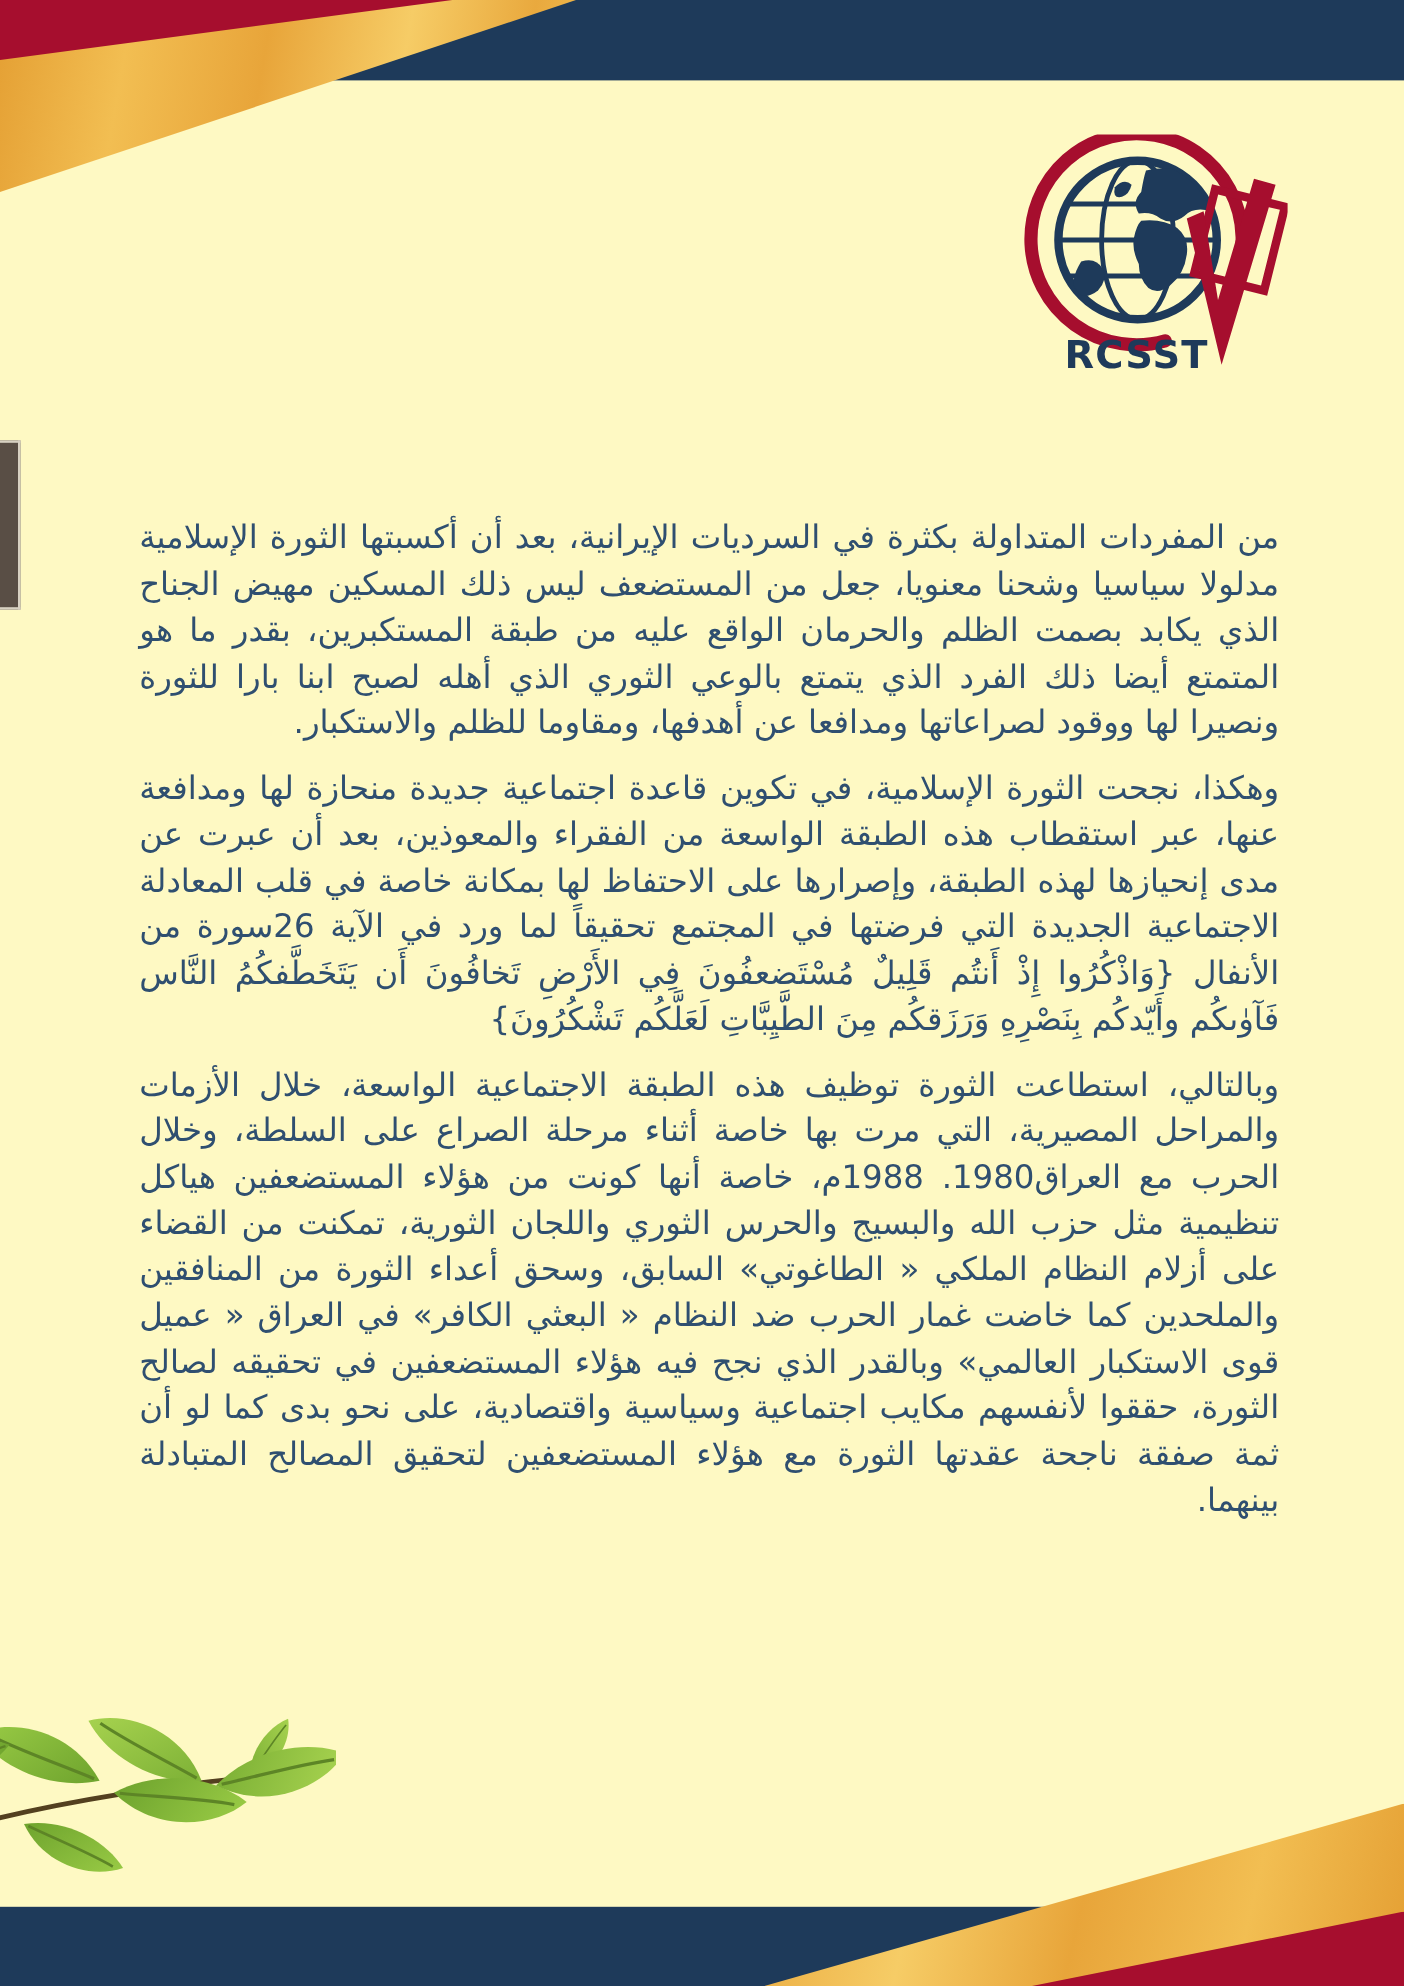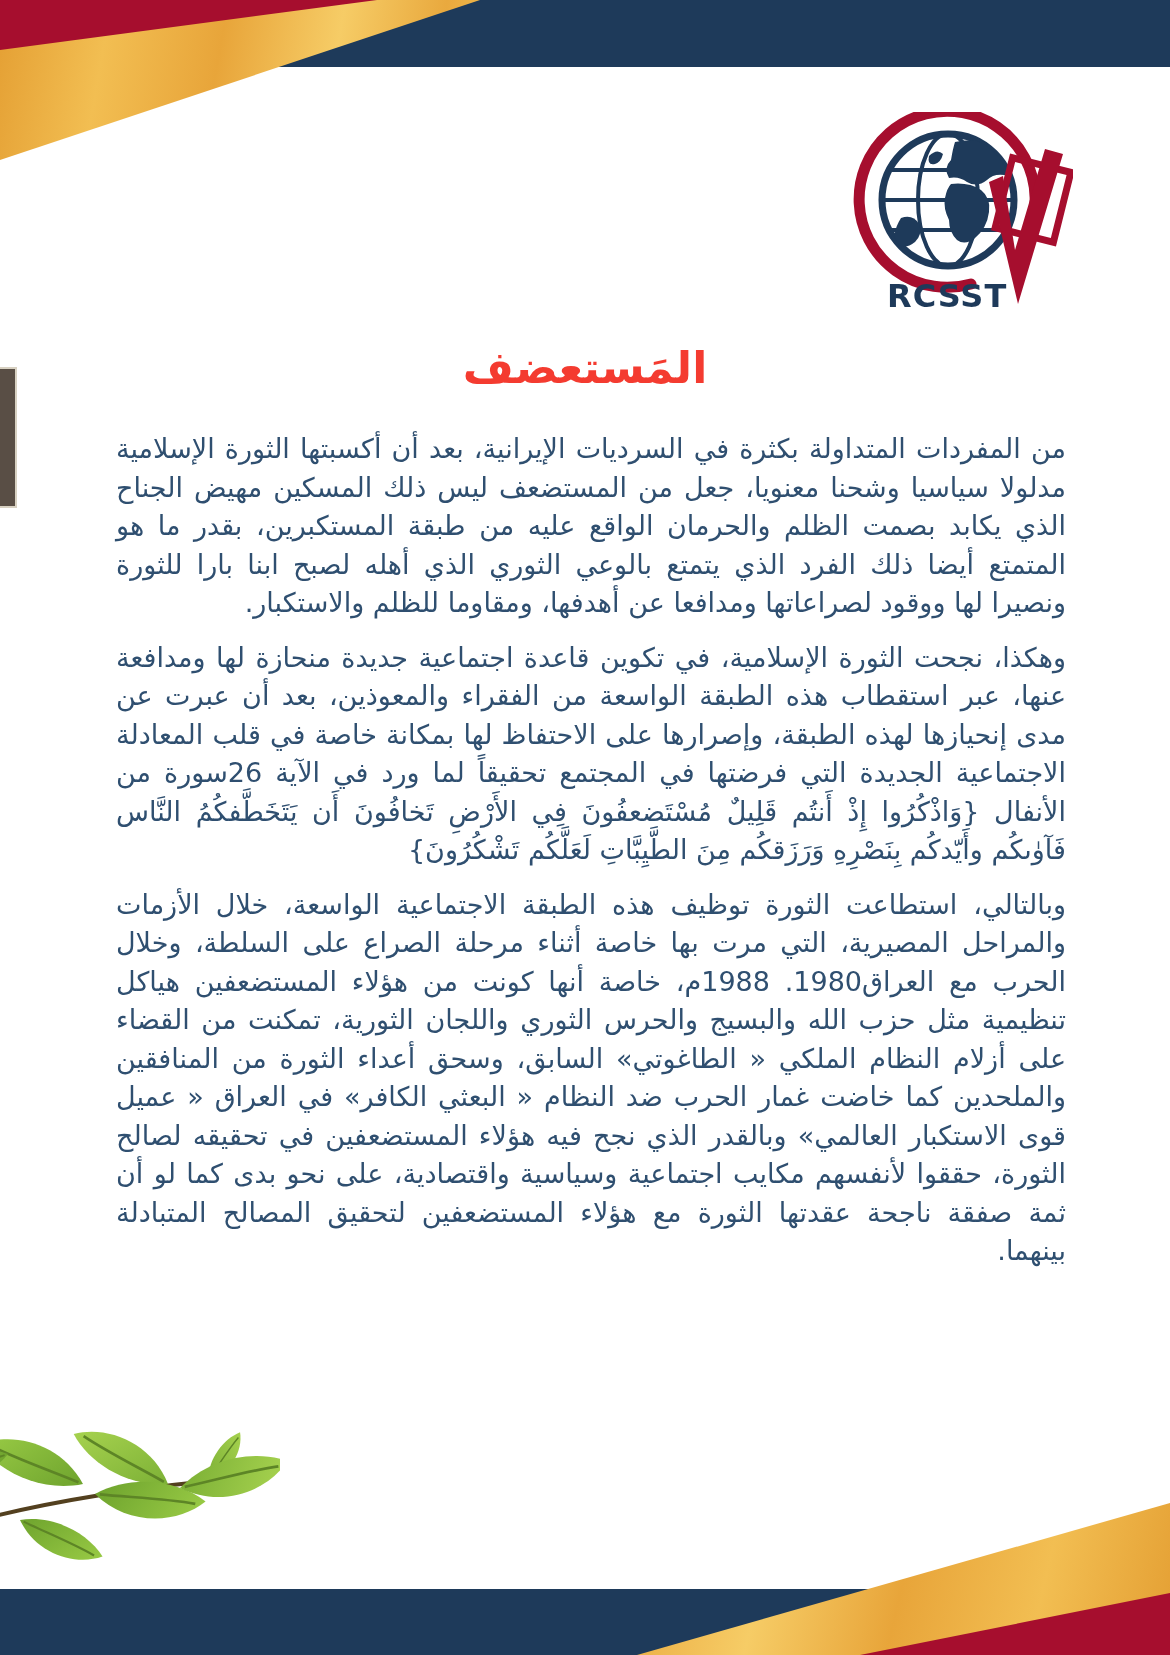--- a/index.html
+++ b/index.html
@@ -1,18 +1,18 @@
 <!DOCTYPE html>
 <html lang="ar"><head>
 <meta charset="utf-8">
 <style>
   html,body{margin:0;padding:0;background:#cfc8bb;}
   .page{
     position:relative;width:1170px;height:1655px;margin:0 auto;
-    background:#ffffff;overflow:hidden;
+    background:#fef9c3;overflow:hidden;
     font-family:"DejaVu Sans",sans-serif;
   }
   
   .top-blue-bar{position:absolute;top:0;left:0;width:100%;height:67px;background:#1E3A5A;z-index:1;}
   .top-gold-band{
     position:absolute;top:0;left:0;width:480px;height:160px;z-index:2;
     background:linear-gradient(100deg,#E49F33 0%,#F2BE52 22%,#E8A53A 45%,#F6CC66 68%,#E9A93E 88%,#F1BC50 100%);
     clip-path:polygon(0 0,100% 0,0 100%);
   }
   .top-red-corner{
@@ -94,21 +94,20 @@
         <path d="M86 44 q 8 -8 14 -2 q -2 8 -8 10 q -8 2 -6 -8 z"></path>
       </g>
 
       <rect x="160" y="52" width="60" height="72" fill="none" stroke="#A60E2E" stroke-width="7" transform="rotate(14 190 88)"></rect>
 
       <path d="M146 70 L175 192 L220 42 L202 37 L172 138 L160 64 Z" fill="#A60E2E"></path>
     </svg>
     <div class="logo-text">RCSST</div>
   </div>
 
-  <h1 class="doc-title">المَستعضف</h1>
 
   <div class="body-text">
     <p>من المفردات المتداولة بكثرة في السرديات الإيرانية، بعد أن أكسبتها الثورة الإسلامية مدلولا سياسيا وشحنا معنويا، جعل من المستضعف ليس ذلك المسكين مهيض الجناح الذي يكابد بصمت الظلم والحرمان الواقع عليه من طبقة المستكبرين، بقدر ما هو المتمتع أيضا ذلك الفرد الذي يتمتع بالوعي الثوري الذي أهله لصبح ابنا بارا للثورة ونصيرا لها ووقود لصراعاتها ومدافعا عن أهدفها، ومقاوما للظلم والاستكبار.</p>
     <p>وهكذا، نجحت الثورة الإسلامية، في تكوين قاعدة اجتماعية جديدة منحازة لها ومدافعة عنها، عبر استقطاب هذه الطبقة الواسعة من الفقراء والمعوذين، بعد أن عبرت عن مدى إنحيازها لهذه الطبقة، وإصرارها على الاحتفاظ لها بمكانة خاصة في قلب المعادلة الاجتماعية الجديدة التي فرضتها في المجتمع تحقيقاً لما ورد في الآية 26سورة من الأنفال {وَاذْكُرُوا إِذْ أَنتُم قَلِيلٌ مُسْتَضعفُونَ فِي الأَرْضِ تَخافُونَ أَن يَتَخَطَّفكُمُ النَّاس فَآوٰىكُم وأَيّدكُم بِنَصْرِهِ وَرَزَقكُم مِنَ الطَّيِبَّاتِ لَعَلَّكُم تَشْكُرُونَ}</p>
     <p>وبالتالي، استطاعت الثورة توظيف هذه الطبقة الاجتماعية الواسعة، خلال الأزمات والمراحل المصيرية، التي مرت بها خاصة أثناء مرحلة الصراع على السلطة، وخلال الحرب مع العراق1980. 1988م، خاصة أنها كونت من هؤلاء المستضعفين هياكل تنظيمية مثل حزب الله والبسيج والحرس الثوري واللجان الثورية، تمكنت من القضاء على أزلام النظام الملكي « الطاغوتي» السابق، وسحق أعداء الثورة من المنافقين والملحدين كما خاضت غمار الحرب ضد النظام « البعثي الكافر» في العراق « عميل قوى الاستكبار العالمي» وبالقدر الذي نجح فيه هؤلاء المستضعفين في تحقيقه لصالح الثورة، حققوا لأنفسهم مكايب اجتماعية وسياسية واقتصادية، على نحو بدى كما لو أن ثمة صفقة ناجحة عقدتها الثورة مع هؤلاء المستضعفين لتحقيق المصالح المتبادلة بينهما.</p>
   </div>
 
   <div class="leaf-wrap">
     <svg width="280" height="200" viewBox="0 0 280 200">
       <defs>

